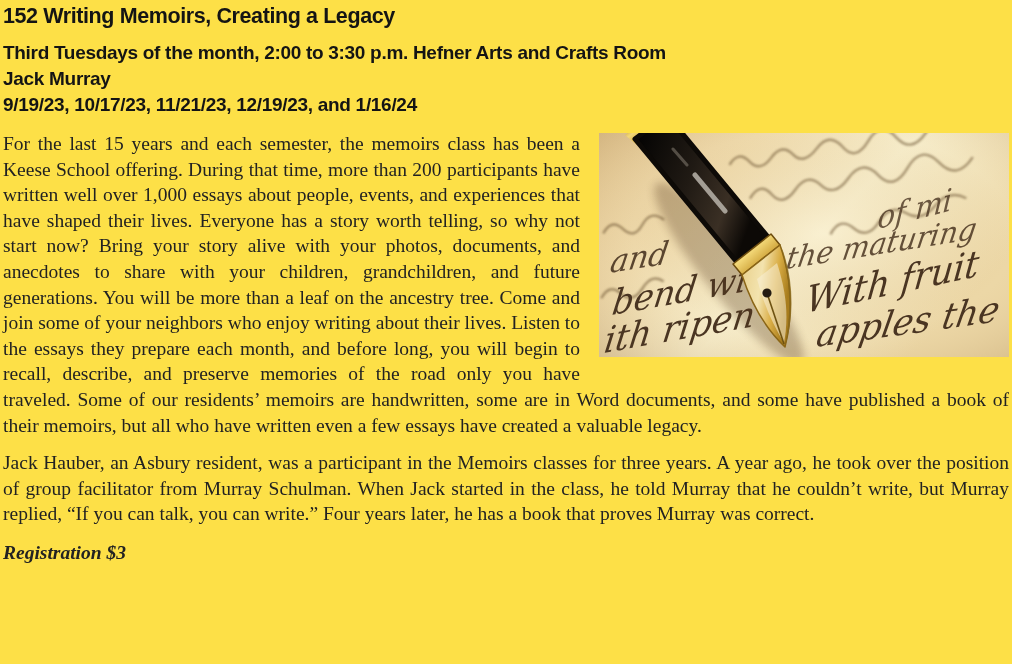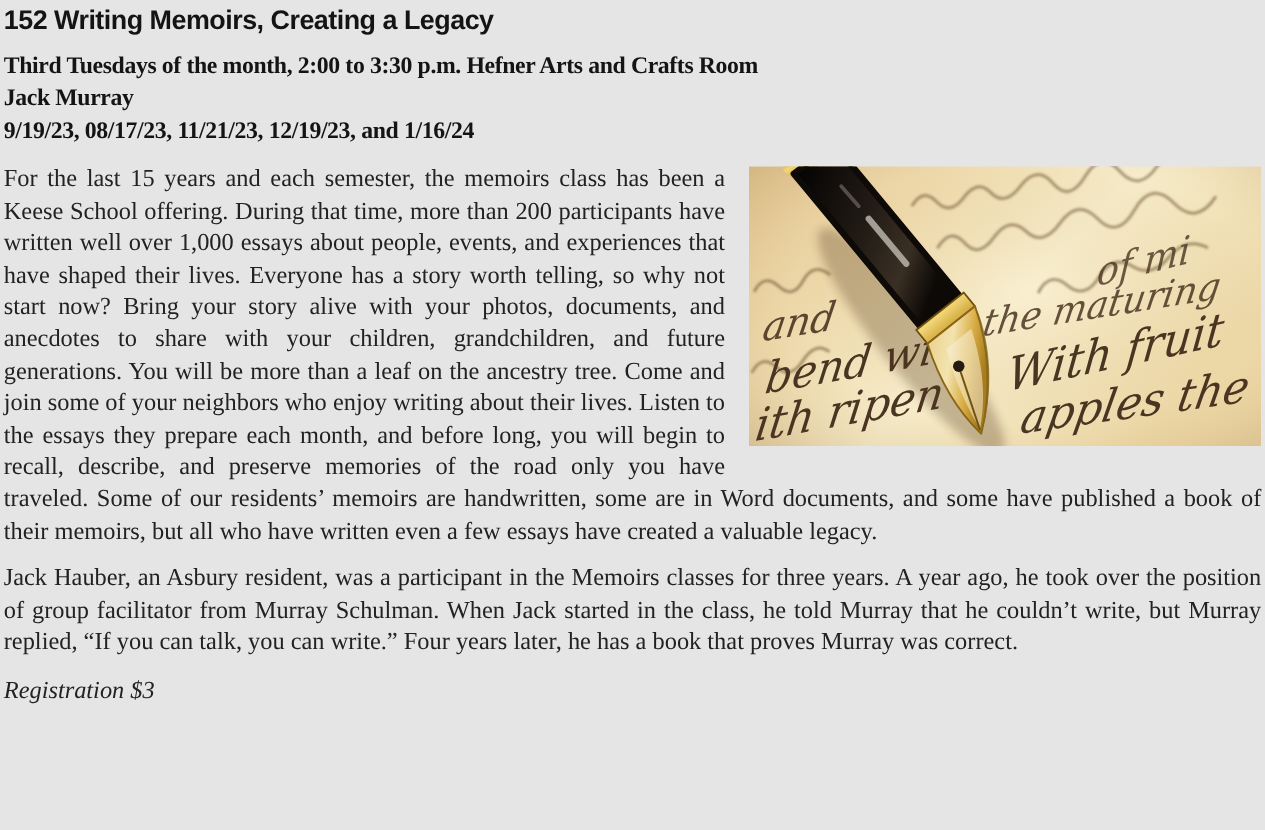--- a/index.html
+++ b/index.html
@@ -6,39 +6,39 @@
     margin: 0;
     padding: 0;
     background: #ffffff;
   }
   .page {
     position: relative;
     width: 1012px;
     height: 664px;
     box-sizing: border-box;
     padding: 4px 3px 0 3px;
-    background: #e5e5e5;
+    background: #fde047;
     font-family: "Liberation Serif", serif;
     color: #1d1d1d;
     overflow: hidden;
     -webkit-hyphens: auto;
     hyphens: auto;
   }
   .course-title {
     font-family: "Liberation Sans", sans-serif;
     font-weight: bold;
     font-stretch: condensed;
     font-size: 21.5px;
     line-height: 25px;
     letter-spacing: -0.4px;
     margin: 0 0 11px 0;
     color: #141414;
   }
   .meta {
-    font-family: Liberation Serif, serif;
+    font-family: Liberation Sans, sans-serif;
     font-weight: bold;
     font-stretch: condensed;
     font-size: 19px;
     line-height: 26px;
     letter-spacing: -0.3px;
     margin: 0;
     color: #141414;
   }
   .body-copy p {
     font-size: 19.5px;
@@ -46,20 +46,21 @@
     text-align: justify;
     margin: 0;
     color: #222222;
   }
   .para-first { margin-top: 13px !important; }
   .para-bio   { margin-top: 12px !important; }
   .registration {
     font-style: italic;
     margin-top: 13px !important;
     text-align: right;
+    font-weight: bold;
   }
   .photo {
     float: right;
     display: block;
     width: 410px;
     height: 224px;
     margin: 2px 0 10px 19px;
     overflow: hidden;
   }
   .photo svg { display: block; width: 100%; height: 100%; }
@@ -71,21 +72,21 @@
 </style>
 </head>
 <body>
 
 <div class="page">
 
   <header>
     <h1 class="course-title">152 Writing Memoirs, Creating a Legacy</h1>
     <p class="meta">Third Tuesdays of the month, 2:00 to 3:30 p.m. Hefner Arts and Crafts Room</p>
     <p class="meta">Jack Murray</p>
-    <p class="meta">9/19/23, 08/17/23, 11/21/23, 12/19/23, and 1/16/24</p>
+    <p class="meta">9/19/23, 10/17/23, 11/21/23, 12/19/23, and 1/16/24</p>
   </header>
 
   <div class="body-copy">
     <p class="para-first">
       <span class="photo" role="img">
         <svg viewBox="0 0 410 224" preserveAspectRatio="none" aria-hidden="true">
           <defs>
             <linearGradient id="paperGrad" x1="0" y1="0" x2="1" y2="0.55">
               <stop offset="0" stop-color="#e2c692"></stop>
               <stop offset="0.3" stop-color="#eed9ab"></stop>

